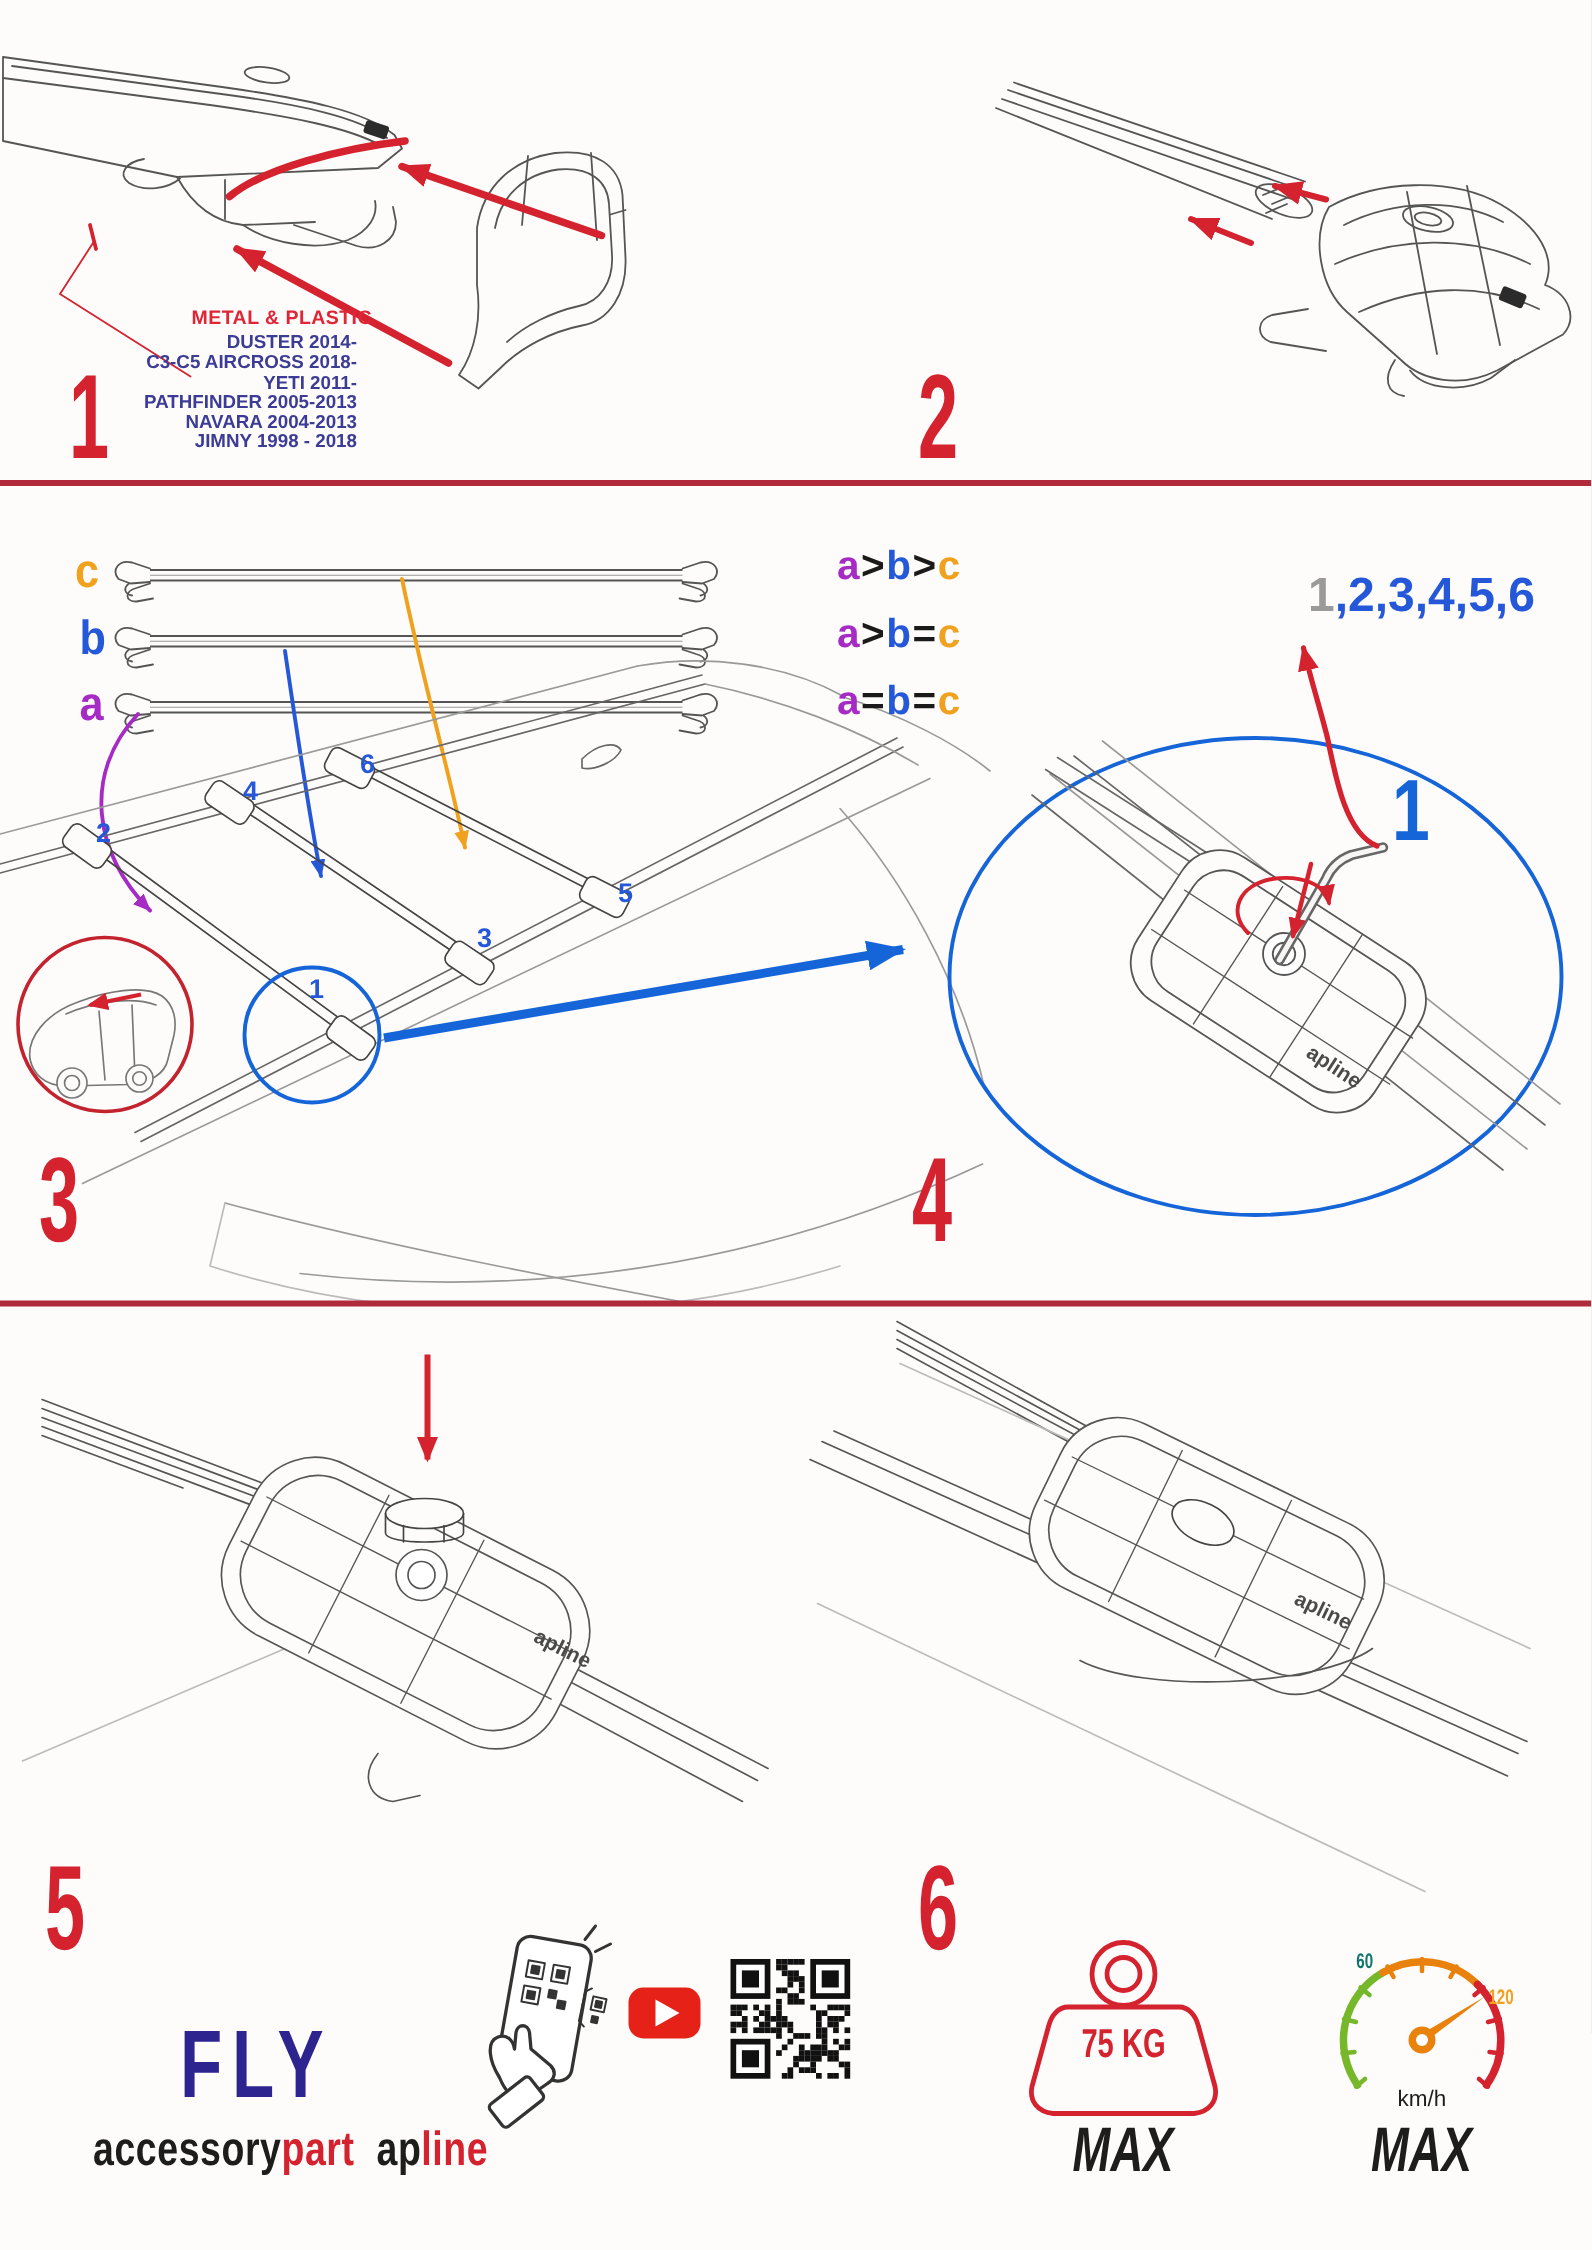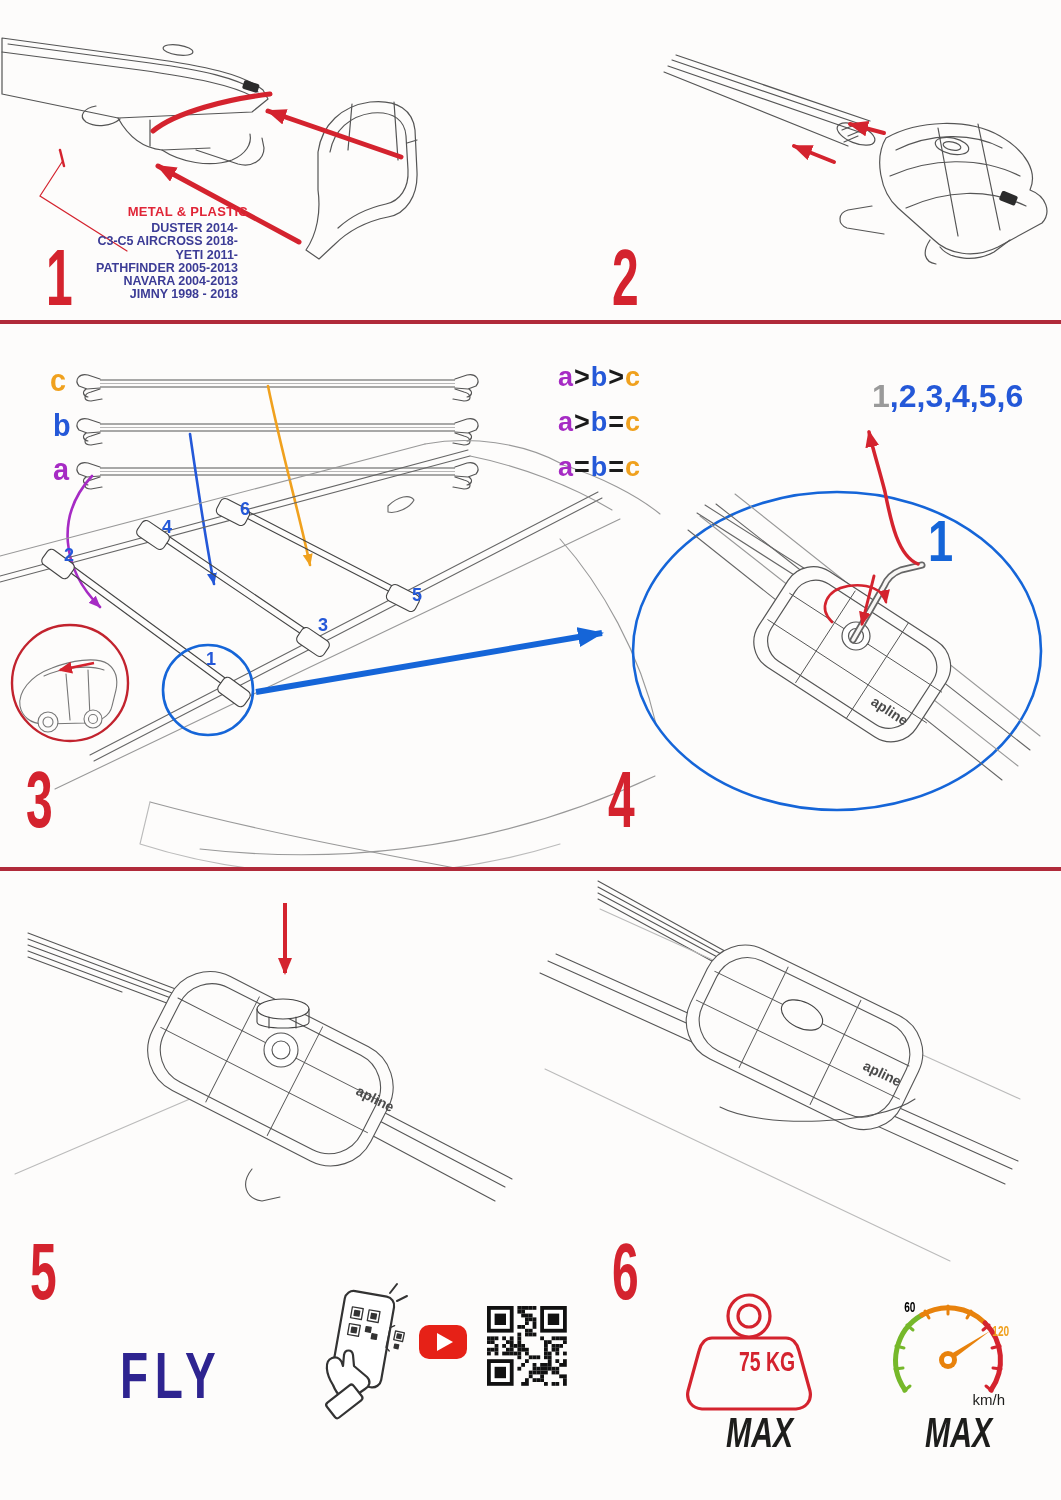--- a/index.html
+++ b/index.html
@@ -20,21 +20,21 @@
   .pos{font-size:18px;font-weight:700;color:#2458d8;}
   .seq{font-size:32px;font-weight:700;letter-spacing:0;}
   .detail1{font-size:58px;font-weight:700;color:#1565d8;transform:scaleX(.78);transform-origin:0 0;}
   .fly{font-size:64px;font-weight:600;color:#2e2490;letter-spacing:9px;transform:scaleX(.72);transform-origin:0 0;}
   .brandrow{font-size:32px;font-weight:600;color:#1d1d1b;letter-spacing:.5px;}
   .red{color:#d4232e}
   .w75{font-size:27px;font-weight:700;color:#d4232e;}
   .maxlab{font-size:42px;font-weight:700;color:#1d1d1b;font-style:italic;}
   .gauge-small{font-size:14px;font-weight:700;}
   .kmh{font-size:15px;color:#1d1d1b;font-weight:400;}
-  .cx{text-align:right;}
+  .cx{text-align:center;}
 </style>
 </head>
 <body>
 
 <div class="page">
 
   <svg width="1061" height="320" style="top:0">
     <defs>
       <marker id="mTred" markerUnits="userSpaceOnUse" markerWidth="22" markerHeight="16" refX="18" refY="8" orient="auto">
         <path d="M0,0 L20,8 L0,16 Z" fill="#d4232e"></path>
@@ -507,22 +507,23 @@
       <polygon points="944,497 951,485 990,462" fill="#e8820c" stroke="none"></polygon>
       <circle cx="948" cy="491" r="9" fill="#e8820c" stroke="none"></circle>
       <circle cx="948" cy="491" r="4" fill="#fff" stroke="none"></circle>
     </g>
   </svg>
 
   <div class="t num" style="left:30px;top:1232px">5</div>
   <div class="t num" style="left:612px;top:1232px">6</div>
 
   <div class="t fly" style="left:120px;top:1344px">FLY</div>
+  <div class="t brandrow" style="left:62px;top:1416px"><span class="sq"><span>accessory</span><span class="red">part</span>&nbsp;&nbsp;<span>ap</span><span class="red">line</span></span></div>
 
   <div class="t w75 cx" style="left:692px;top:1349px;width:114px"><span class="sqc">75 KG</span></div>
   <div class="t maxlab cx" style="left:692px;top:1412px;width:114px"><span class="sqc">MAX</span></div>
 
-  <div class="t gauge-small" style="left:902px;top:1300px;color:#000000"><span class="sqc">60</span></div>
+  <div class="t gauge-small" style="left:902px;top:1300px;color:#0f766e"><span class="sqc">60</span></div>
   <div class="t gauge-small" style="left:989px;top:1324px;color:#f0a11e"><span class="sqc">120</span></div>
   <div class="t kmh cx" style="left:891px;top:1392px;width:114px"><span>km/h</span></div>
   <div class="t maxlab cx" style="left:891px;top:1412px;width:114px"><span class="sqc">MAX</span></div>
 
 </div>
 
 </body></html>

